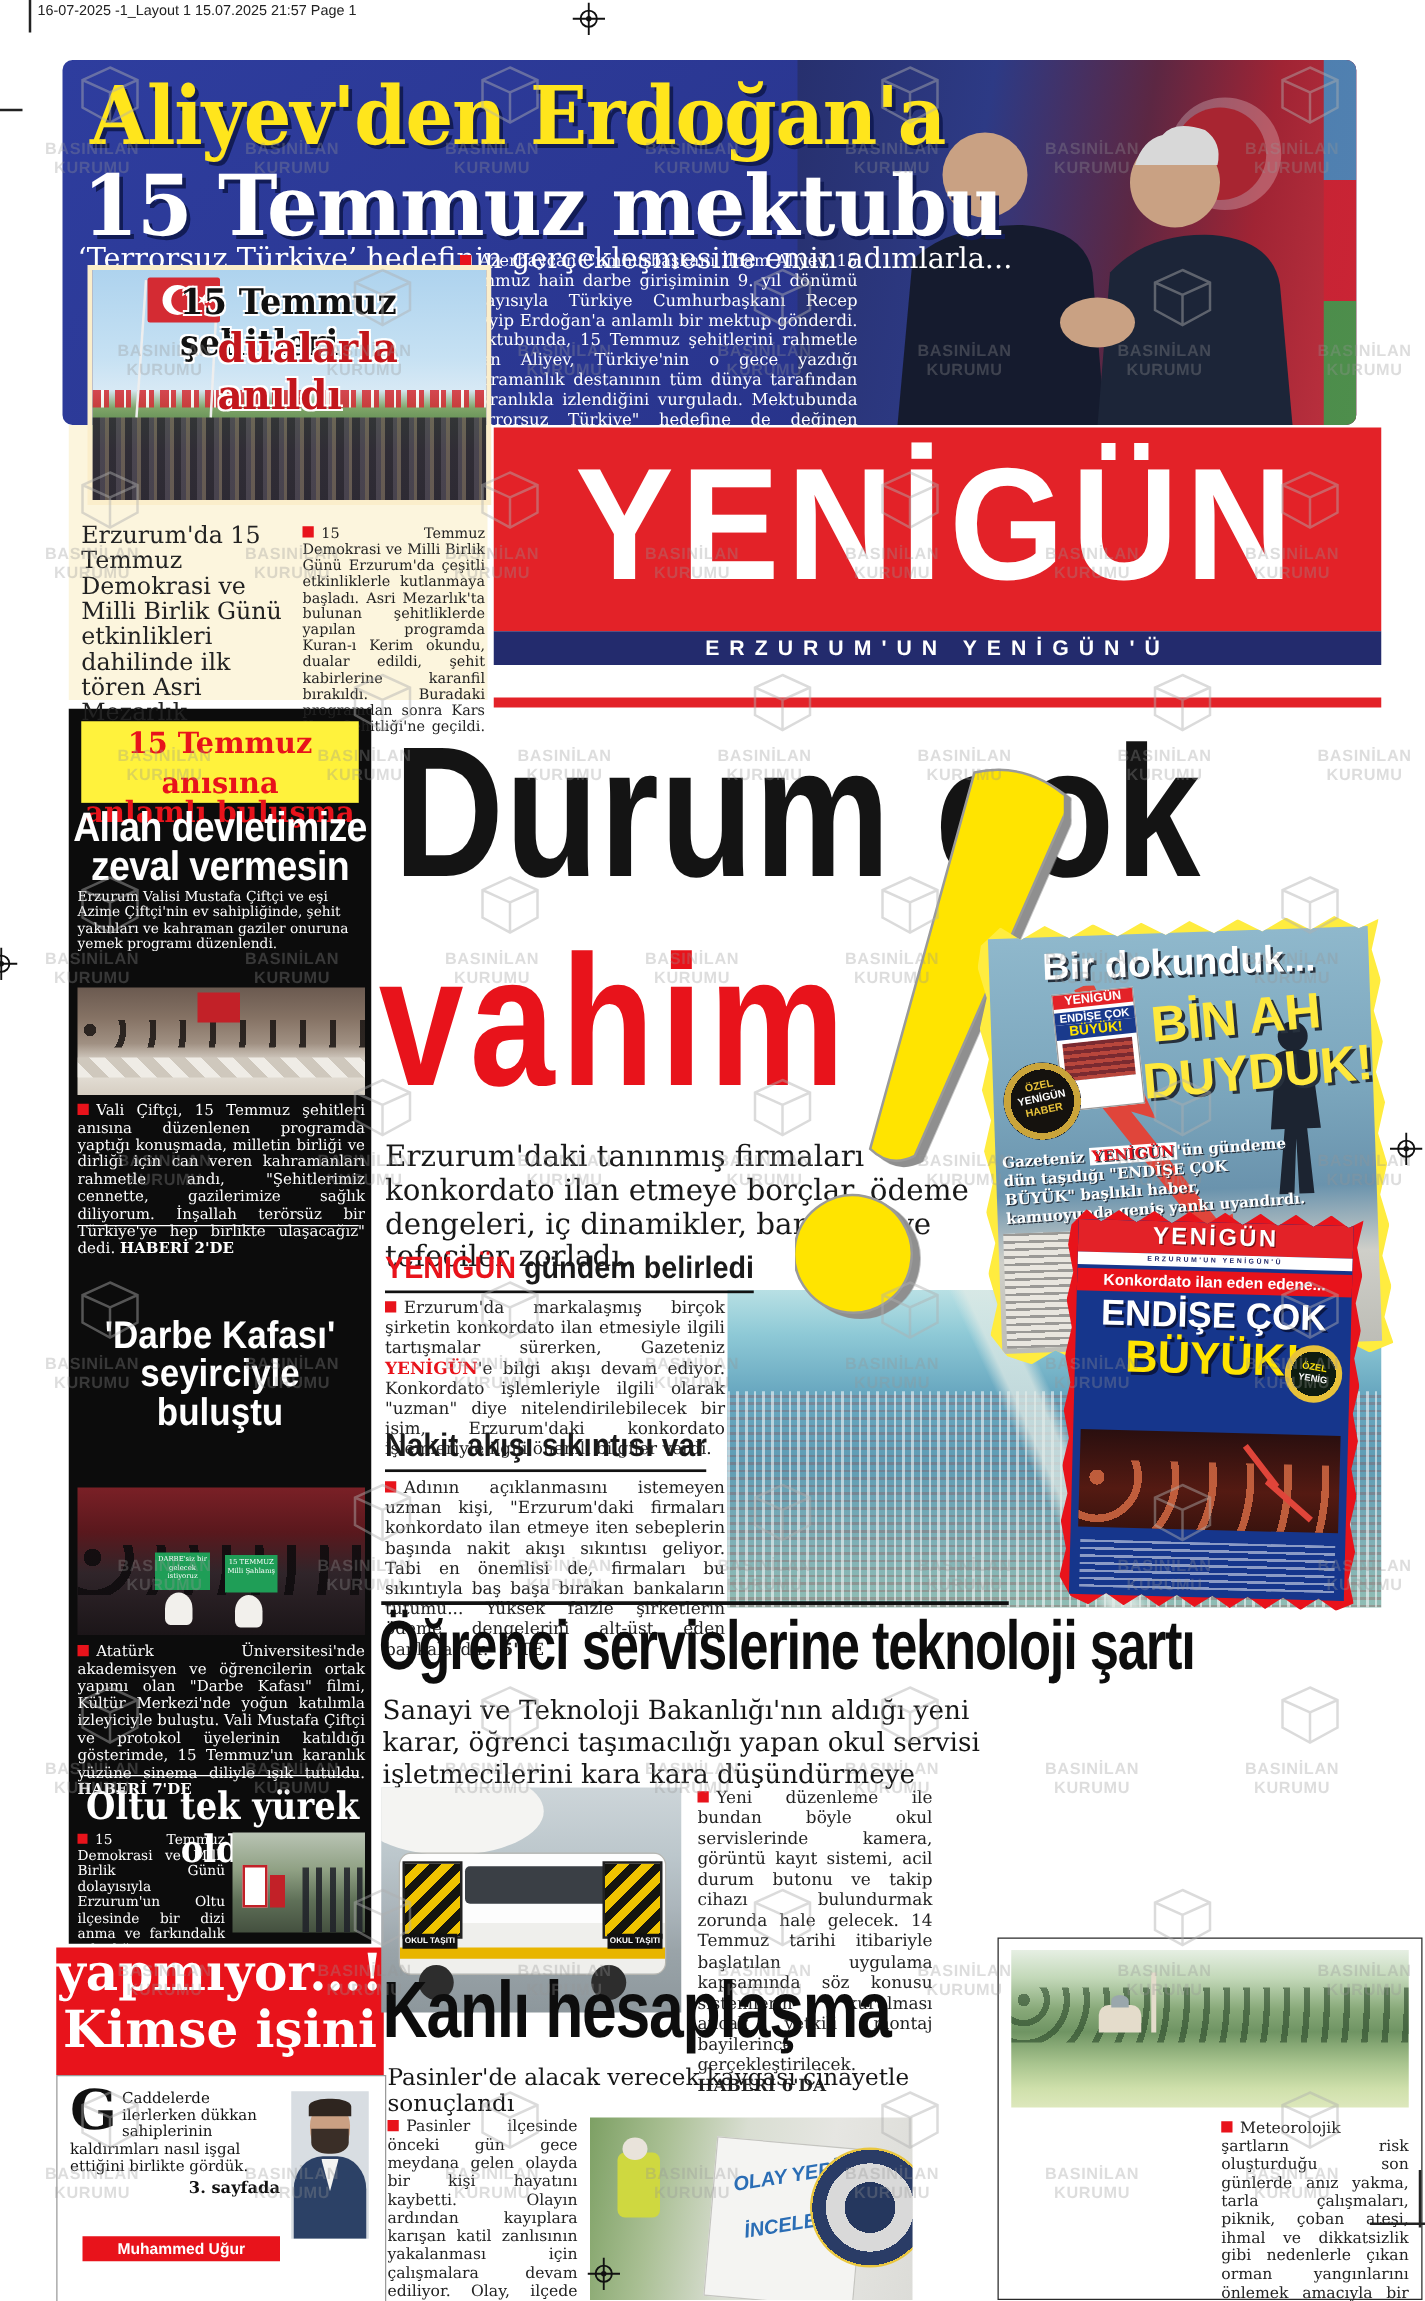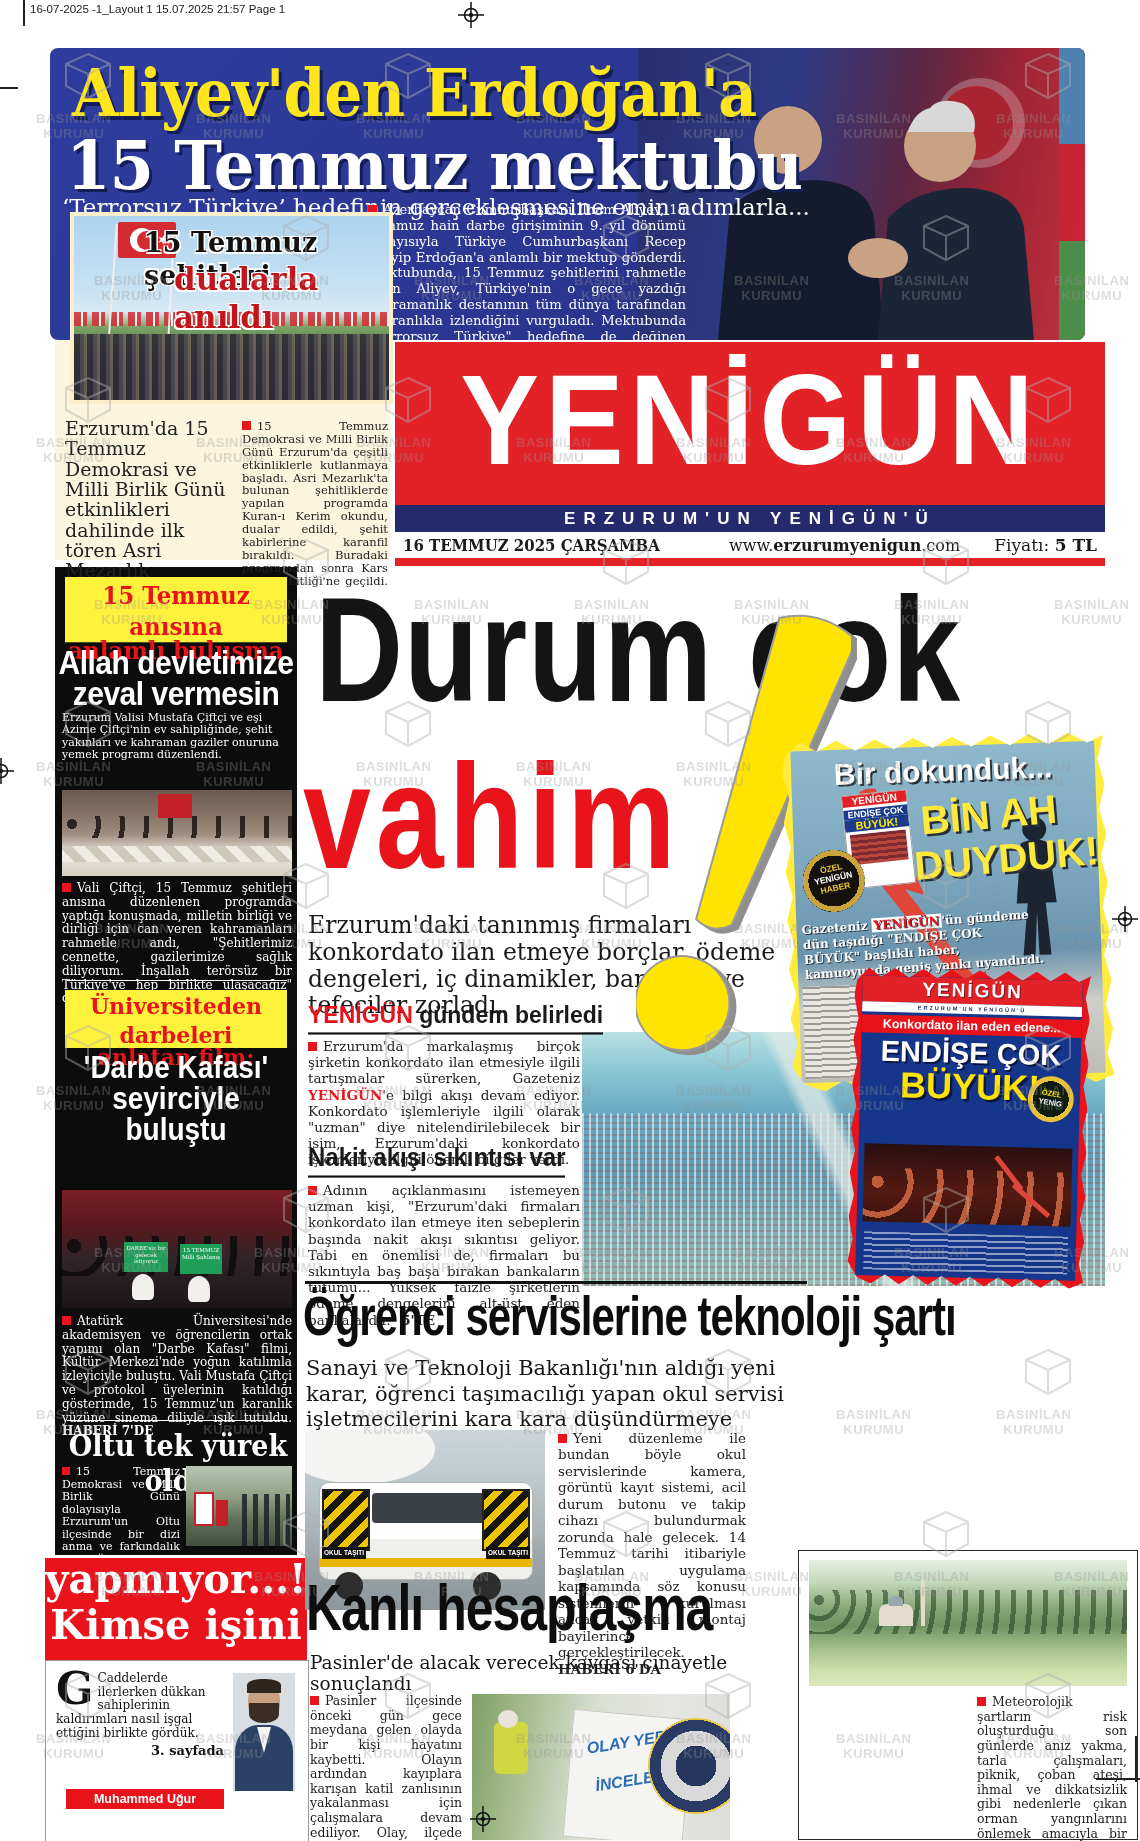--- a/index.html
+++ b/index.html
@@ -522,25 +522,20 @@
     </div>
     <div class="abs scy" style="left:70px;top:10px;font-size:27px;font-weight:bold;color:#111;transform:scaleY(1.05);text-shadow:-1.5px -1.5px 0 #fff,1.5px -1.5px 0 #fff,-1.5px 1.5px 0 #fff,1.5px 1.5px 0 #fff;font-family:'DejaVu Serif',serif;">15 Temmuz şehitleri</div>
     <div class="abs scy" style="left:100px;top:44px;font-size:31px;font-weight:bold;color:#c3161c;transform:scaleY(1.05);text-shadow:-1.5px -1.5px 0 #fff,1.5px -1.5px 0 #fff,-1.5px 1.5px 0 #fff,1.5px 1.5px 0 #fff;font-family:'DejaVu Serif',serif;">dualarla anıldı</div>
   </div>
 
   <div class="abs" style="left:395px;top:342px;width:710px;height:224px;z-index:2;">
     <div class="abs ctr" style="left:0;top:0;width:710px;height:163px;background:#e32228;">
       <div class="sans scy" style="display:inline-block;margin-top:14px;font-size:118px;font-weight:bold;color:#fff;letter-spacing:6px;transform:scaleY(1.08);transform-origin:center top;line-height:1;">YENİGÜN</div>
     </div>
     <div class="abs ctr sans" style="left:0;top:163px;width:710px;height:27px;background:#232b6d;color:#fff;font-weight:bold;font-size:17px;letter-spacing:8px;line-height:27px;">ERZURUM'UN YENİGÜN'Ü</div>
-    <div class="abs" style="left:0;top:190px;width:710px;height:26px;background:#fff;display:flex;align-items:center;justify-content:space-between;padding:0 8px;box-sizing:border-box;">
-      <span class="b scy" style="font-size:17px;transform:scaleX(.88);transform-origin:left center;display:inline-block;">16 TEMMUZ 2025 ÇARŞAMBA</span>
-      <span style="font-size:16px;"><span>www.</span><b>erzurumyenigun</b><span>.com</span></span>
-      <span style="font-size:17px;"><span>Fiyatı:</span> <b>5 TL</b></span>
-    </div>
     <div class="abs" style="left:0;top:216px;width:710px;height:8px;background:#e32228;"></div>
   </div>
 
   <div class="abs" style="left:55px;top:567px;width:242px;height:988px;background:#0c0c0c;z-index:2;"></div>
 
   <div class="abs kicker scy" style="left:65px;top:577px;width:222px;height:64px;font-size:23px;line-height:1.35;z-index:3;transform:scaleY(1.02);font-family:'DejaVu Serif',serif;">
     <div style="margin-top:2px;">15 Temmuz anısına</div>
     <div style="margin-top:-8px;">anlamlı buluşma</div>
   </div>
   <div class="abs ctr sans scy" style="left:58px;top:646px;width:236px;font-size:30px;font-weight:bold;color:#fff;line-height:.98;transform:scaleY(1.1);z-index:3;letter-spacing:-.5px;">
@@ -549,24 +544,20 @@
   </div>
   <div class="abs" style="left:62px;top:712px;width:230px;font-size:11px;line-height:1.12;color:#fff;z-index:3;">Erzurum Valisi Mustafa Çiftçi ve eşi Azime Çiftçi'nin ev sahipliğinde, şehit yakınları ve kahraman gaziler onuruna yemek programı düzenlendi.</div>
   <div class="abs" style="left:62px;top:790px;width:230px;height:86px;z-index:3;overflow:hidden;background:linear-gradient(180deg,#6b5a50 0%,#857264 28%,#a09082 52%,#e8e4dc 74%,#d6cec2 100%);">
     <div class="abs" style="left:0;top:26px;width:100%;height:22px;background:repeating-radial-gradient(circle at 10px 8px,rgba(25,20,18,.85) 0 5px,rgba(0,0,0,0) 5px 24px);"></div>
     <div class="abs" style="left:96px;top:4px;width:34px;height:24px;background:#c22128;"></div>
     <div class="abs" style="left:0;top:56px;width:100%;height:16px;background:repeating-linear-gradient(45deg,#efece6 0 9px,#cfc8bd 9px 18px);"></div>
   </div>
   <div class="abs j" style="left:62px;top:882px;width:230px;font-size:12px;line-height:1.15;color:#fff;z-index:3;"><span class="blt"></span><span>Vali Çiftçi, 15 Temmuz şehitleri anısına düzenlenen programda yaptığı konuşmada, milletin birliği ve dirliği için can veren kahramanları rahmetle andı, "Şehitlerimiz cennette, gazilerimize sağlık diliyorum. İnşallah terörsüz bir Türkiye'ye hep birlikte ulaşacağız" dedi.</span> <b>HABERİ 2'DE</b></div>
   <div class="abs" style="left:67px;top:980px;width:220px;height:1px;background:#fff;z-index:3;"></div>
 
-  <div class="abs kicker scy" style="left:65px;top:990px;width:222px;height:58px;font-size:22px;line-height:1.3;z-index:3;font-family:'DejaVu Serif',serif;">
-    <div style="margin-top:2px;">Üniversiteden darbeleri</div>
-    <div style="margin-top:-6px;">anlatan film:</div>
-  </div>
   <div class="abs ctr sans scy" style="left:58px;top:1053px;width:236px;font-size:28px;font-weight:bold;color:#fff;line-height:1.0;transform:scaleY(1.1);z-index:3;">
     <div>'Darbe Kafası'</div>
     <div>seyirciyle buluştu</div>
   </div>
   <div class="abs" style="left:62px;top:1190px;width:230px;height:118px;z-index:3;overflow:hidden;background:linear-gradient(180deg,#7a2026 0%,#5a181d 30%,#30252a 58%,#1b1518 100%);">
     <div class="abs" style="left:0;top:46px;width:100%;height:40px;background:repeating-radial-gradient(circle at 12px 10px,rgba(15,12,14,.9) 0 7px,rgba(0,0,0,0) 7px 26px);"></div>
     <div class="abs ctr" style="left:62px;top:52px;width:44px;height:30px;background:#1f9e57;color:#fff;font-size:5.5px;line-height:1.2;padding-top:3px;box-sizing:border-box;">DARBE'siz bir gelecek istiyoruz</div>
     <div class="abs ctr" style="left:118px;top:54px;width:42px;height:30px;background:#1f9e57;color:#fff;font-size:5.5px;line-height:1.2;padding-top:3px;box-sizing:border-box;">15 TEMMUZ Milli Şahlanış</div>
     <div class="abs" style="left:70px;top:84px;width:22px;height:26px;background:#f2f0ec;border-radius:50% 50% 20% 20%;"></div>
     <div class="abs" style="left:126px;top:86px;width:22px;height:26px;background:#f2f0ec;border-radius:50% 50% 20% 20%;"></div>

